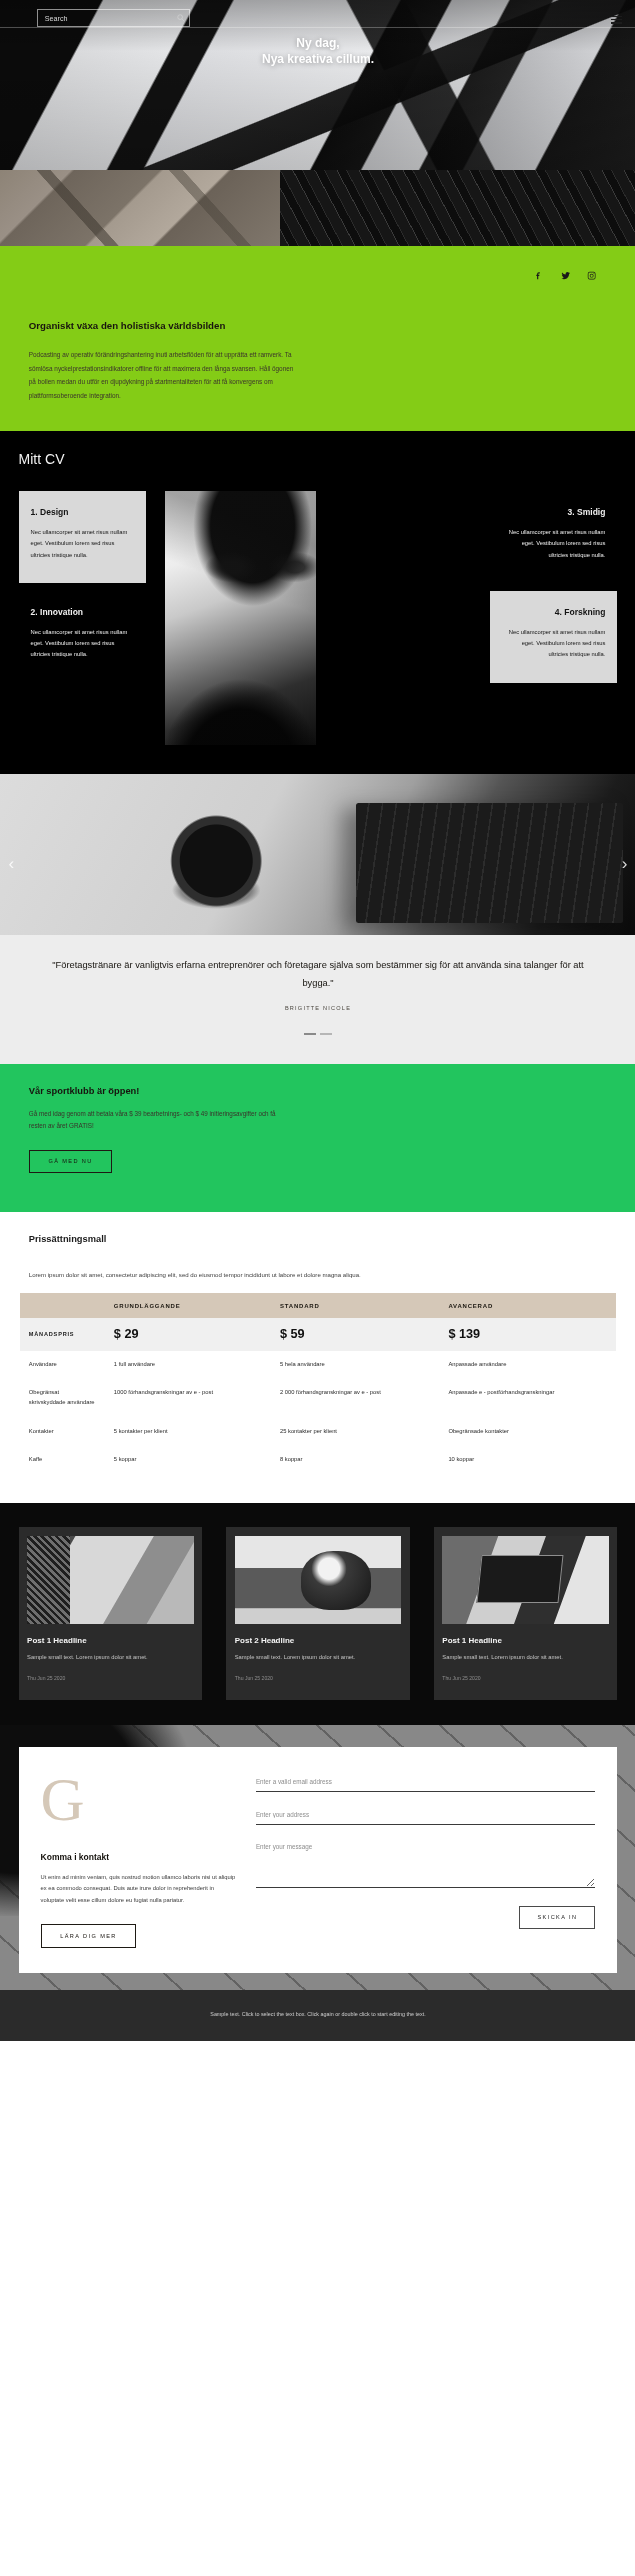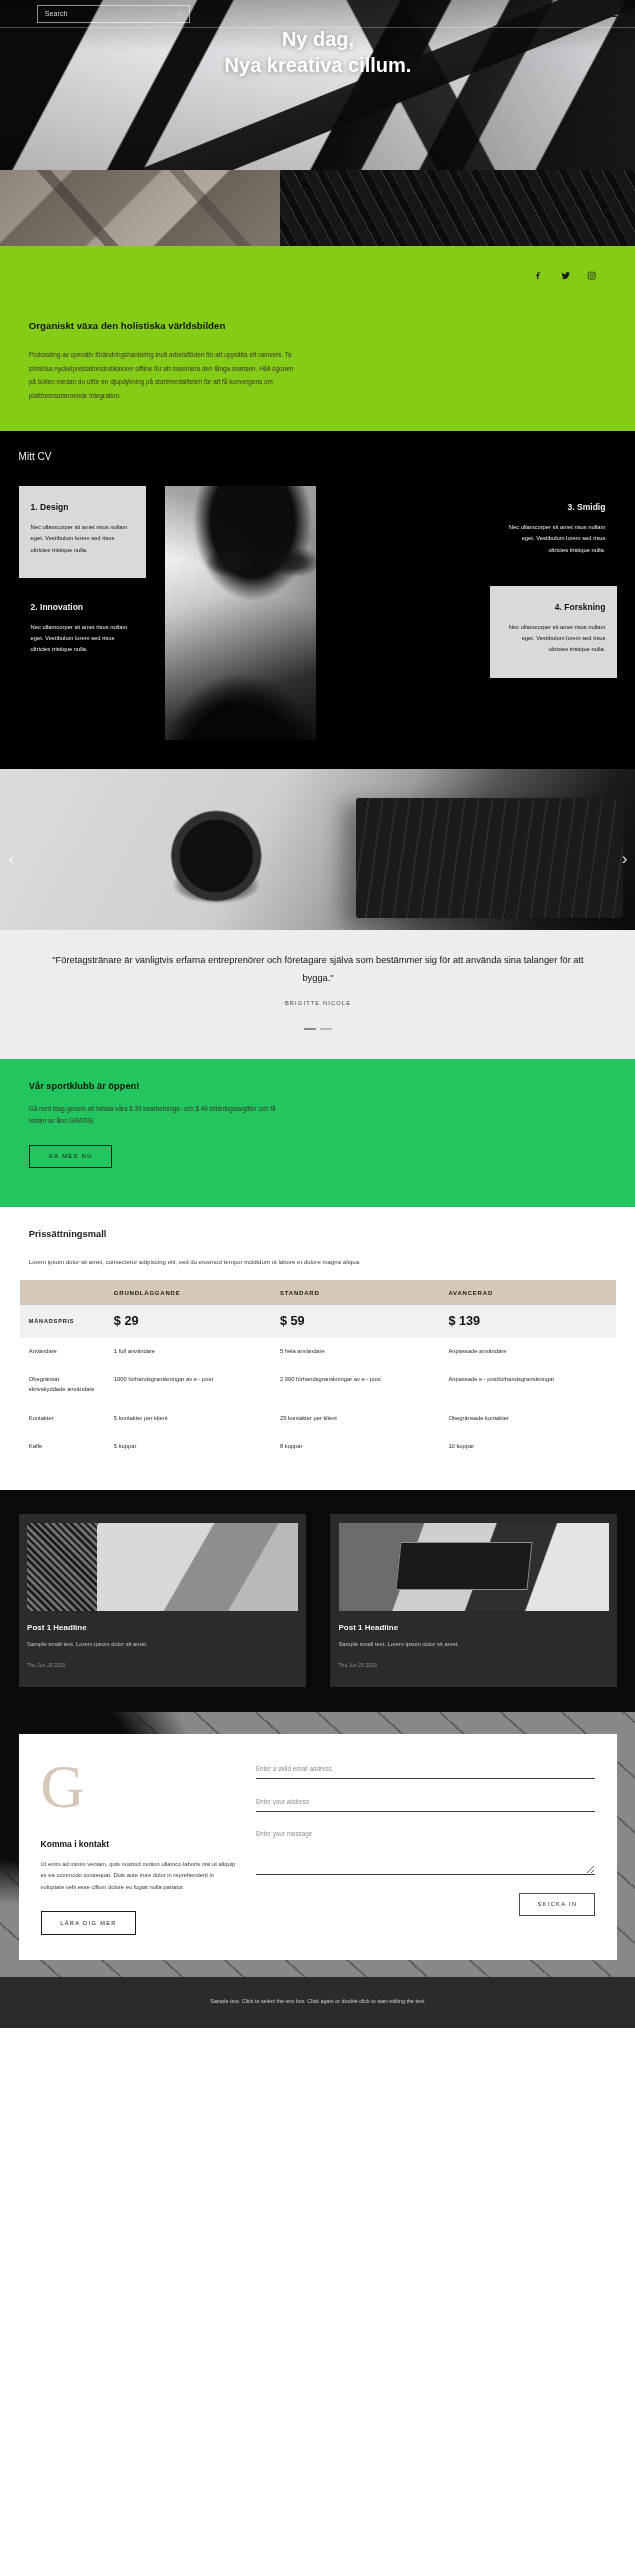--- a/index.html
+++ b/index.html
@@ -29,21 +29,21 @@
     content: "";
     position: absolute; inset: 0;
     background:
       linear-gradient(-22deg, transparent 0%, transparent 38%, rgba(10,10,10,.92) 38.3%, rgba(15,15,15,.92) 47%, transparent 47.3%, transparent 100%),
       linear-gradient(62deg, transparent 0%, transparent 60%, rgba(8,8,8,.85) 60.3%, rgba(12,12,12,.85) 68%, transparent 68.3%, transparent 100%);
   }
   .hero-shade { position:absolute; inset:0; background: linear-gradient(180deg, rgba(0,0,0,.28) 0%, rgba(0,0,0,0) 30%, rgba(0,0,0,.18) 100%); }
 
   .topbar {
     position: absolute; top: 0; left: 0; right: 0; height: 28px;
-    display: flex; align-items: center; justify-content: space-between;
+    display: flex; align-items: flex-end; justify-content: space-between;
     padding: 0 11px;
     border-bottom: 0.8px solid rgba(255,255,255,.28);
     z-index: 5;
     gap: 44px;
   }
   .searchbox {
     position: relative;
     width: 153px; height: 18px;
     border: 0.8px solid rgba(255,255,255,.55);
     display: flex; align-items: center;
@@ -54,23 +54,23 @@
     color: #e8e8e8; font-size: 7.2px; padding: 0 6.8px;
     font-family: "Liberation Sans", sans-serif;
   }
   .searchbox input::placeholder { color: #d8d8d8; }
   .search-icon { width: 17px; display:flex; align-items:center; justify-content:center; opacity:.75; }
   .search-icon svg { width: 7.6px; height: 7.6px; }
   .hamburger { display: flex; flex-direction: column; gap: 2.1px; cursor: pointer; padding: 3.4px; }
   .hamburger span { display:block; width: 11px; height: 1.2px; background: #1c1c1c; }
 
   .hero-title {
-    position: absolute; left: 0; right: 0; top: 26px;
+    position: absolute; left: 0; right: 0; top: 36px;
     text-align: center; z-index: 4;
-    color: #fff; font-weight: 700; font-size: 20px; line-height: 1.3;
+    color: #fff; font-weight: 700; font-size: 12px; line-height: 1.3;
     text-shadow: 0 0.8px 5.1px rgba(0,0,0,.35);
   }
 
   
   .duo { display: flex; height: 76px; }
   .duo-left {
     flex: 0 0 280px;
     background:
       linear-gradient(135deg, #8d8376 0%, #9a9086 20%, #6e655b 21%, #7c7368 45%, #a49a8e 46%, #b2a89c 64%, #6b6258 65%, #80776c 100%);
     position: relative;
@@ -95,21 +95,21 @@
   .beige { background: #84cc16; padding: 24px 20.3px 29px; }
   .social-row { display: flex; justify-content: flex-end; gap: 15.3px; padding-right: 18.6px; margin-bottom: 37px; }
   .social-icon { width: 11px; height: 11px; display:flex; align-items:center; justify-content:center; cursor:pointer; }
   .social-icon svg { width: 9.3px; height: 9.3px; fill: #1a1a1a; }
   .beige-inner { padding-left: 8.5px; max-width: 280px; }
   .beige h2 { font-size: 9.7px; font-weight: 700; line-height: 1.55; color: #18140f; margin-bottom: 15.3px; }
   .beige p { font-size: 6.4px; line-height: 2.1; color: #3c352c; }
 
   
   .cv { background: #000; padding: 20.3px 0 29px; position: relative; }
-  .cv-title { font-size: 10px; color: #f2f2f2; font-weight: 400; padding-left: 18.6px; margin-bottom: 24px; }
+  .cv-title { font-size: 14px; color: #f2f2f2; font-weight: 400; padding-left: 18.6px; margin-bottom: 24px; }
   .cv-grid { display: flex; gap: 14px; padding: 0 18.6px; align-items: flex-start; }
   .cv-col { flex: 0 0 127px; display: flex; flex-direction: column; gap: 8.5px; }
   .cv-col.right { text-align: right; align-items: flex-end; margin-left: auto; }
   .cv-card { padding: 15.3px 12px 22px; width: 127px; }
   .cv-card.light { background: #d9d9d9; color: #141414; }
   .cv-card.dark { background: #000; color: #f0f0f0; }
   .cv-card h3 { font-size: 8.5px; font-weight: 700; margin-bottom: 10.2px; }
   .cv-card p { font-size: 5.8px; line-height: 1.95; }
   .cv-photo {
     flex: 0 0 151px; height: 254px; margin: 0 5.1px;
@@ -162,21 +162,21 @@
   .cta p { font-size: 6.3px; line-height: 2; color: #3a332a; max-width: 263px; padding-left: 8.5px; margin-bottom: 17px; }
   .btn-outline {
     display: inline-block; margin-left: 8.5px;
     border: 0.8px solid #1e1a14; background: transparent;
     padding: 7.6px 18.6px; font-size: 5.6px; letter-spacing: 1.4px;
     color: #17130e; cursor: pointer; font-family: "Liberation Sans", sans-serif;
   }
 
   
   .pricing { background: #fff; padding: 22px 20.3px 29px; }
-  .pricing h2 { font-size: 9.3px; font-weight: 700; margin-bottom: 19px; padding-left: 8.5px; }
+  .pricing h2 { font-size: 9.3px; font-weight: 700; margin-bottom: 27px; padding-left: 8.5px; }
   .pricing > p.lead { font-size: 6.1px; color: #3d3d3d; padding-left: 8.5px; margin-bottom: 15.3px; }
   table.pricing-table { width: 100%; border-collapse: collapse; }
   table.pricing-table th, table.pricing-table td { text-align: left; padding: 9.3px 8.5px; vertical-align: top; }
   table.pricing-table thead th { background: #d5c8b8; font-size: 6px; letter-spacing: 0.8px; font-weight: 700; color: #1b1710; }
   table.pricing-table thead th:first-child { width: 85px; }
   tr.price-row { background: #f0f0f0; border-radius: 9px; }
   tr.price-row th { font-size: 5.6px; letter-spacing: 0.8px; font-weight: 700; color: #1b1b1b; vertical-align: middle; }
   tr.price-row td { font-size: 12.7px; font-weight: 700; color: #101010; }
   tbody tr.feat td, tbody tr.feat th { font-size: 5.8px; font-weight: 400; color: #2b2b2b; line-height: 1.7; }
   tbody tr.feat th { font-weight: 400; }
@@ -387,20 +387,26 @@
 
 <section class="blog">
   <div class="blog-grid">
     <article class="post">
       <div class="post-img a"></div>
       <h3>Post 1 Headline</h3>
       <p class="excerpt">Sample small text. Lorem ipsum dolor sit amet.</p>
       <div class="date">Thu Jun 25 2020</div>
     </article>
     <article class="post">
+      <div class="post-img b"></div>
+      <h3>Post 2 Headline</h3>
+      <p class="excerpt">Sample small text. Lorem ipsum dolor sit amet.</p>
+      <div class="date">Thu Jun 25 2020</div>
+    </article>
+    <article class="post">
       <div class="post-img c"></div>
       <h3>Post 1 Headline</h3>
       <p class="excerpt">Sample small text. Lorem ipsum dolor sit amet.</p>
       <div class="date">Thu Jun 25 2020</div>
     </article>
   </div>
 </section>
 
 <section class="contact-wrap">
   <div class="tile-bg"></div>

